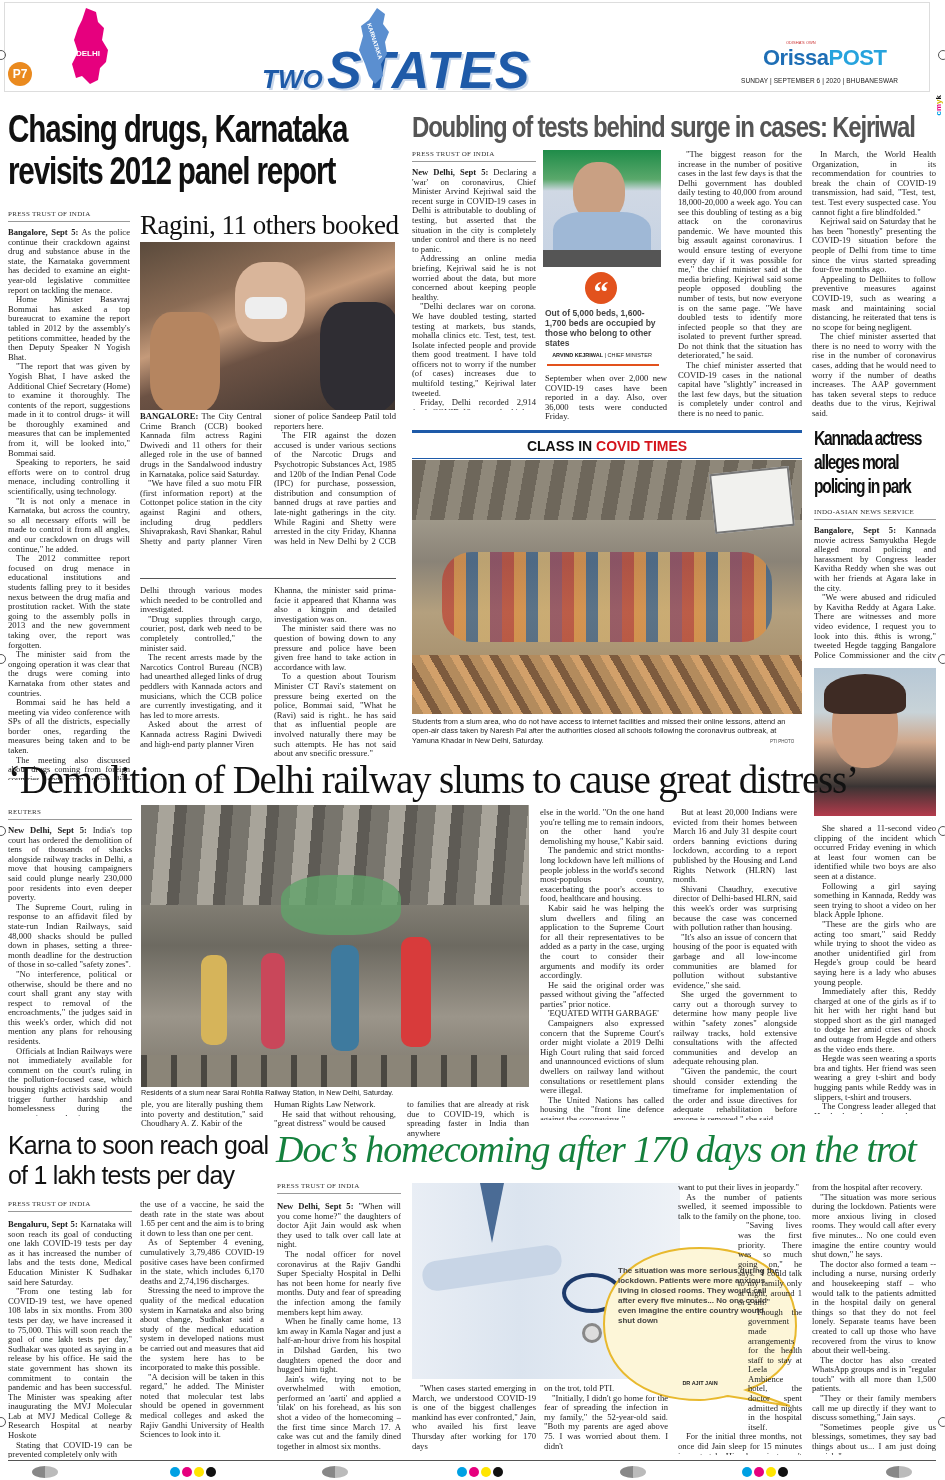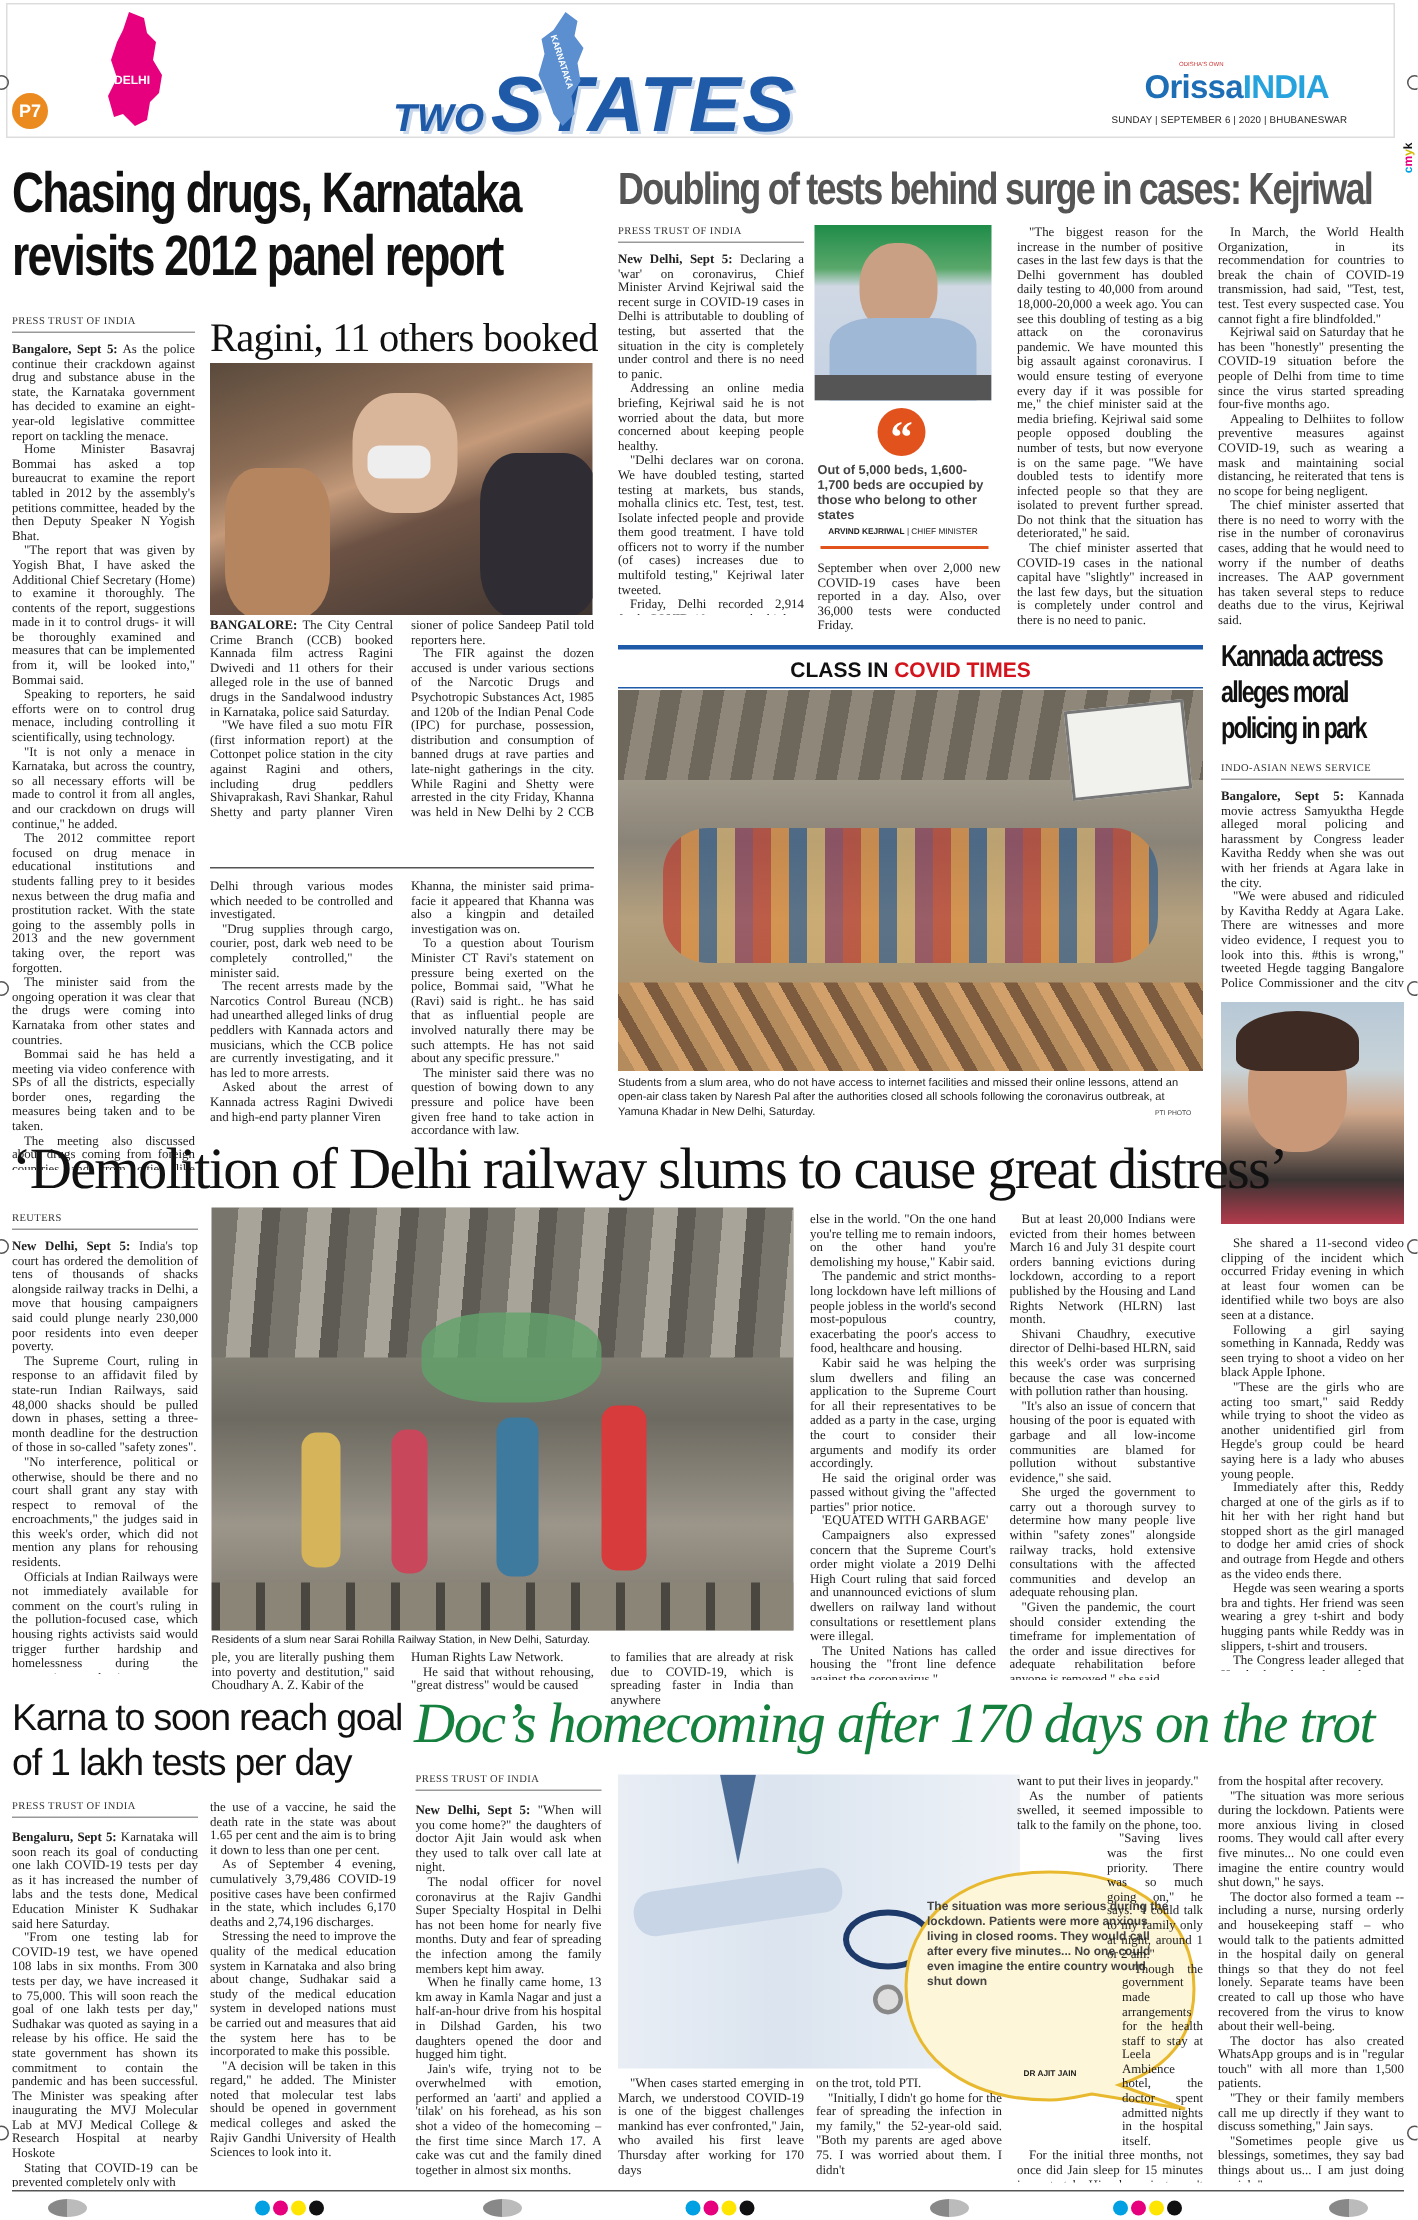--- a/index.html
+++ b/index.html
@@ -49,21 +49,21 @@
 <div class="abs two-states">
   <span class="two">TWO</span>
   <span class="states">STATES</span>
 </div>
 <svg class="abs" style="left:355px;top:6px" width="38" height="80" viewBox="0 0 38 80">
   <path d="M22 2 L30 8 L28 18 L34 26 L30 36 L32 48 L26 58 L28 70 L20 78 L14 70 L10 58 L4 44 L8 30 L6 20 L14 14 Z" fill="#5b8fd0"></path>
   <text x="0" y="0" transform="translate(12,18) rotate(72)" font-family="Liberation Sans, sans-serif" font-weight="bold" font-size="6" fill="#fff">KARNATAKA</text>
 </svg>
 <div class="abs brand-tag">ODISHA'S OWN</div>
 <div class="abs brand">
-  <span>Orissa</span><span class="post">INDIA</span>
+  <span>Orissa</span><span class="post">POST</span>
 </div>
 <div class="abs dateline-top">SUNDAY | SEPTEMBER 6 | 2020 | BHUBANESWAR</div>
 <div class="abs cmyk-side">
   <span style="color:#00a0e3">c</span><span style="color:#e6007e">m</span><span style="color:#d4b800">y</span><span style="color:#111">k</span>
 </div>
 
 <div class="abs head-cond" style="left:8px;top:108px;font-size:38px;line-height:42px;transform:scaleX(0.78);width:500px">
   <div>Chasing drugs, Karnataka</div>
   <div>revisits 2012 panel report</div>
 </div>
@@ -97,22 +97,22 @@
 </div>
 <div class="abs rule" style="left:140px;top:578px;width:256px"></div>
 <div class="abs body-text" style="left:140px;top:586px;width:122px;height:170px;overflow:hidden">
   <p class="first">Delhi through various modes which needed to be controlled and investigated.</p>
   <p>"Drug supplies through cargo, courier, post, dark web need to be completely controlled," the minister said.</p>
   <p>The recent arrests made by the Narcotics Control Bureau (NCB) had unearthed alleged links of drug peddlers with Kannada actors and musicians, which the CCB police are currently investigating, and it has led to more arrests.</p>
   <p>Asked about the arrest of Kannada actress Ragini Dwivedi and high-end party planner Viren</p>
 </div>
 <div class="abs body-text" style="left:274px;top:586px;width:122px;height:170px;overflow:hidden">
   <p class="first">Khanna, the minister said prima-facie it appeared that Khanna was also a kingpin and detailed investigation was on.</p>
+  <p>The minister said there was no question of bowing down to any pressure and police have been given free hand to take action in accordance with law.</p>
   <p>To a question about Tourism Minister CT Ravi's statement on pressure being exerted on the police, Bommai said, "What he (Ravi) said is right.. he has said that as influential people are involved naturally there may be such attempts. He has not said about any specific pressure."</p>
-  <p>The minister said there was no question of bowing down to any pressure and police have been given free hand to take action in accordance with law.</p>
 </div>
 
 <div class="abs head-cond" style="left:412px;top:110px;font-size:30px;line-height:34px;color:#555;transform:scaleX(0.8);width:670px">Doubling of tests behind surge in cases: Kejriwal</div>
 <div class="abs agency" style="left:412px;top:150px;width:124px">PRESS TRUST OF INDIA</div>
 <div class="abs body-text" style="left:412px;top:168px;width:124px;height:242px;overflow:hidden">
   <p class="first"><span class="dateline">New Delhi, Sept 5:</span> <span>Declaring a 'war' on coronavirus, Chief Minister Arvind Kejriwal said the recent surge in COVID-19 cases in Delhi is attributable to doubling of testing, but asserted that the situation in the city is completely under control and there is no need to panic.</span></p>
   <p>Addressing an online media briefing, Kejriwal said he is not worried about the data, but more concerned about keeping people healthy.</p>
   <p>"Delhi declares war on corona. We have doubled testing, started testing at markets, bus stands, mohalla clinics etc. Test, test, test. Isolate infected people and provide them good treatment. I have told officers not to worry if the number (of cases) increases due to multifold testing," Kejriwal later tweeted.</p>
   <p>Friday, Delhi recorded 2,914 fresh COVID-19 cases, the highest single-day spike here in 69 days. This is the fourth successive day in</p>
 </div>

